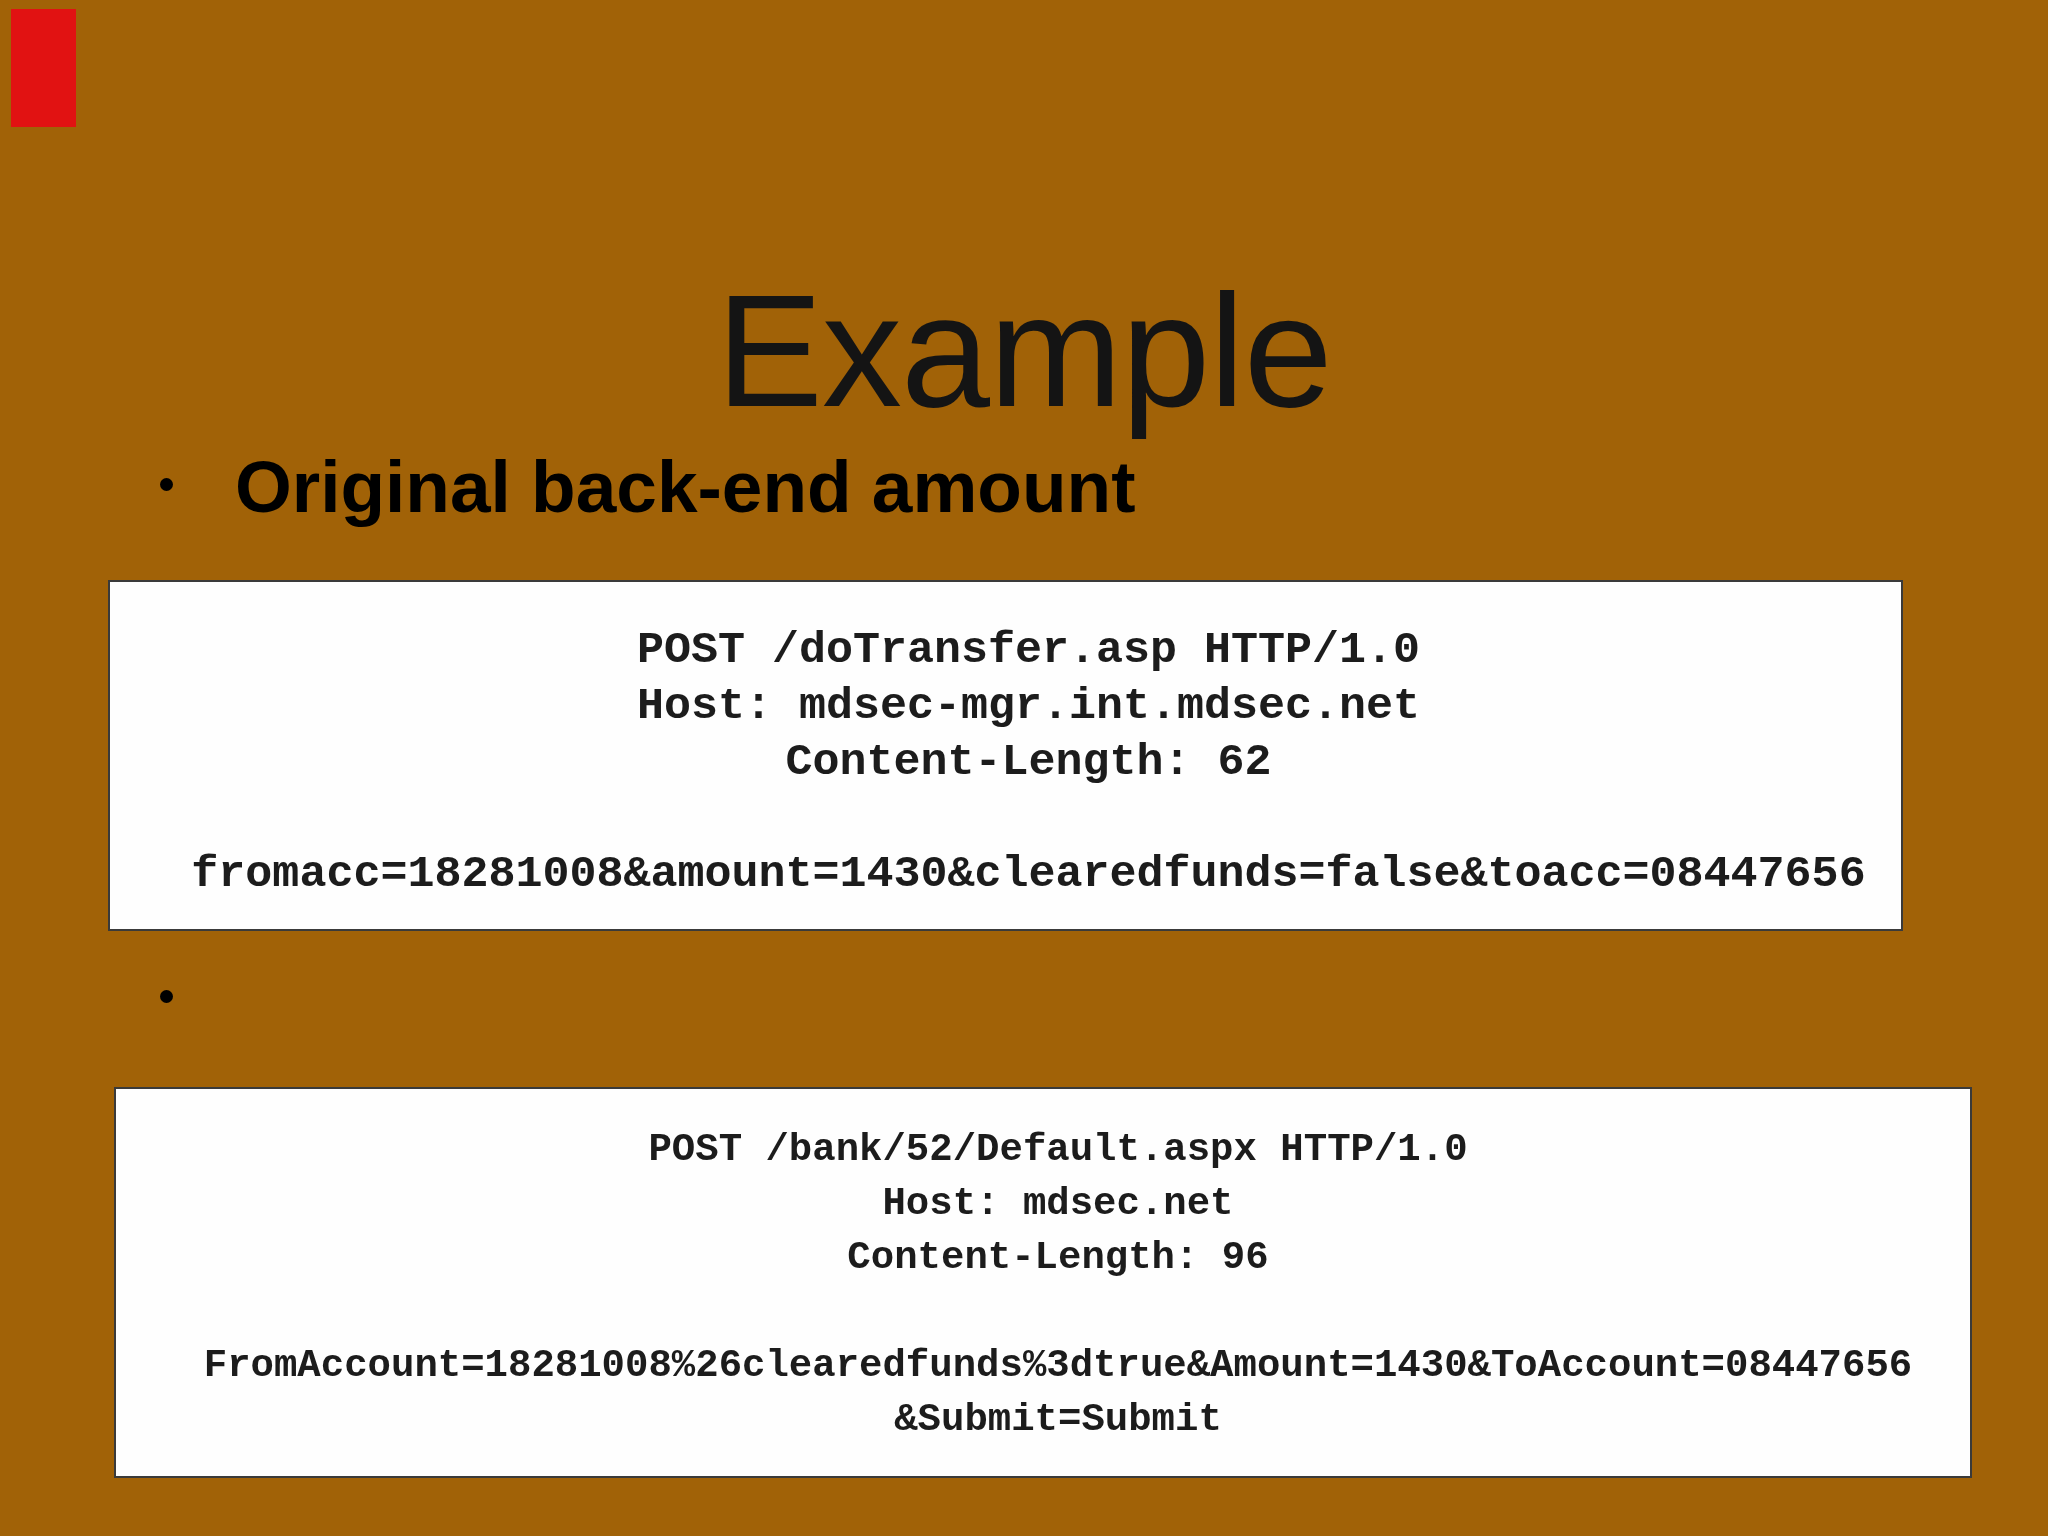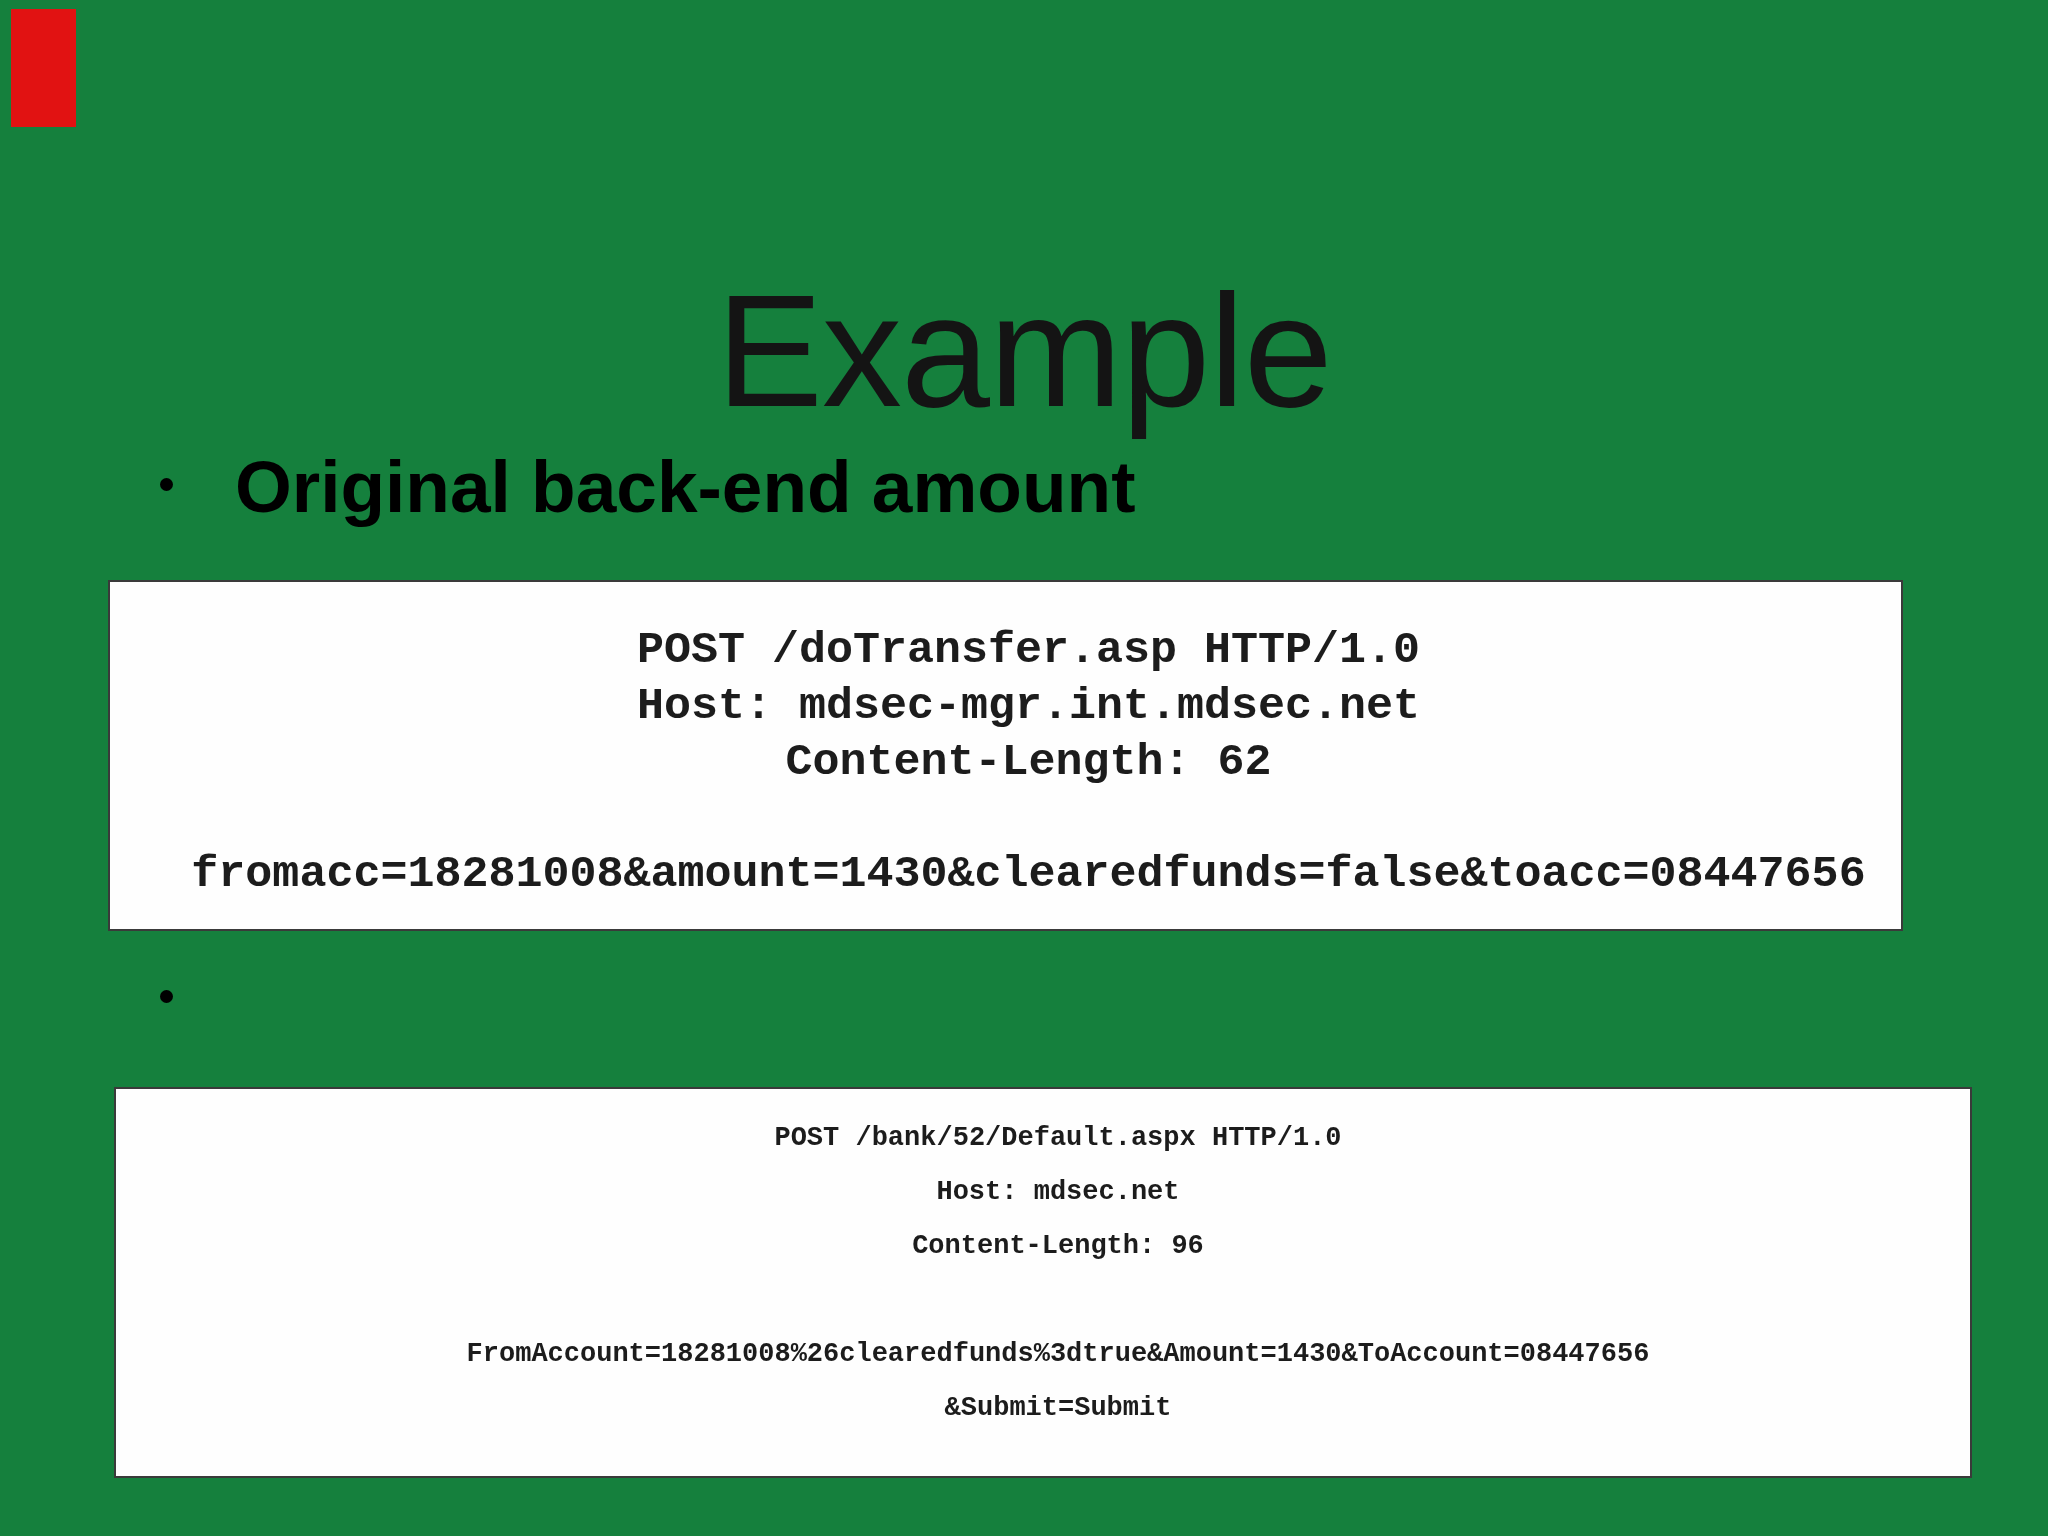--- a/index.html
+++ b/index.html
@@ -1,20 +1,20 @@
 <!DOCTYPE html>
 <html><head>
 <meta charset="utf-8">
 <style>
   html, body { margin: 0; padding: 0; background: #ffffff; }
   .slide {
     position: relative;
     width: 2048px;
     height: 1536px;
-    background: #15803d;
+    background: #a16207;
     overflow: hidden;
     font-family: "Liberation Sans", sans-serif;
   }
 
   
   .annotation-box {
     position: absolute;
     left: 11px; top: 9px;
     width: 65px; height: 118px;
     background: #e11212;
@@ -71,22 +71,22 @@
   .code-box.first {
     left: 92px; top: 564px;
     width: 1795px; height: 351px;
     padding: 41px 0 0 46px;
     font-size: 45px;
     line-height: 56px;
   }
   .code-box.second {
     left: 98px; top: 1071px;
     width: 1858px; height: 391px;
-    padding: 22px 0 0 30px;
-    font-size: 27px;
+    padding: 34px 0 0 30px;
+    font-size: 39px;
     line-height: 54px;
   }
 </style>
 </head>
 <body>
 
 <div class="slide">
 
   <div class="annotation-box"></div>
 

